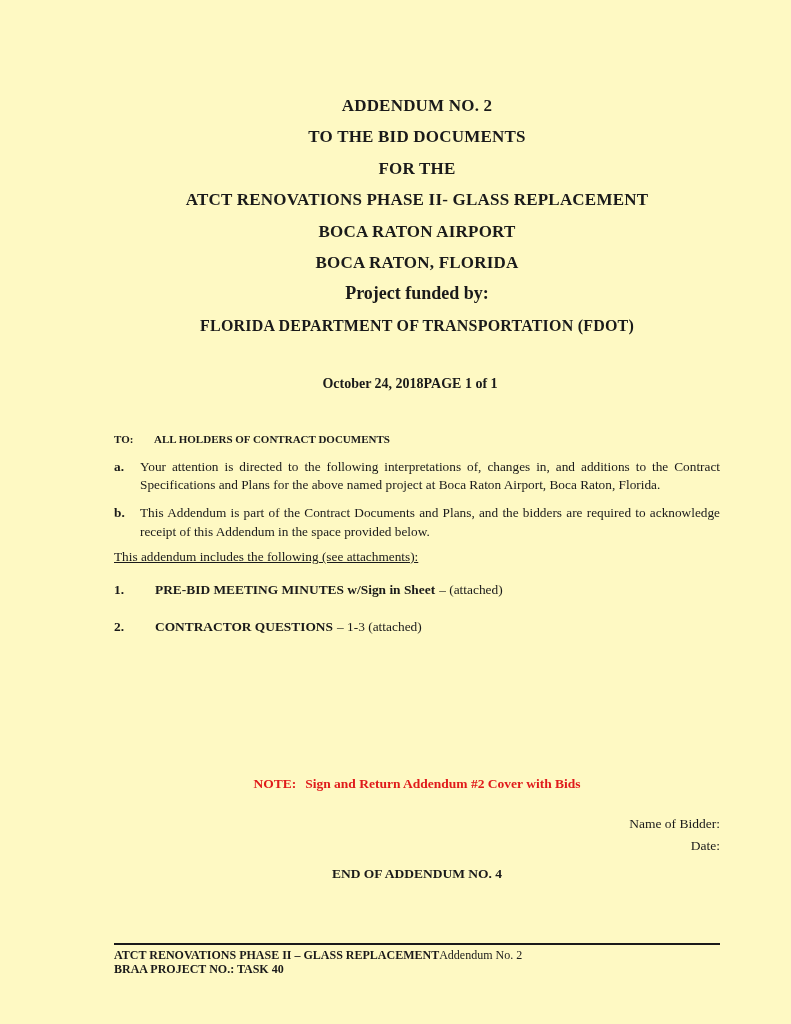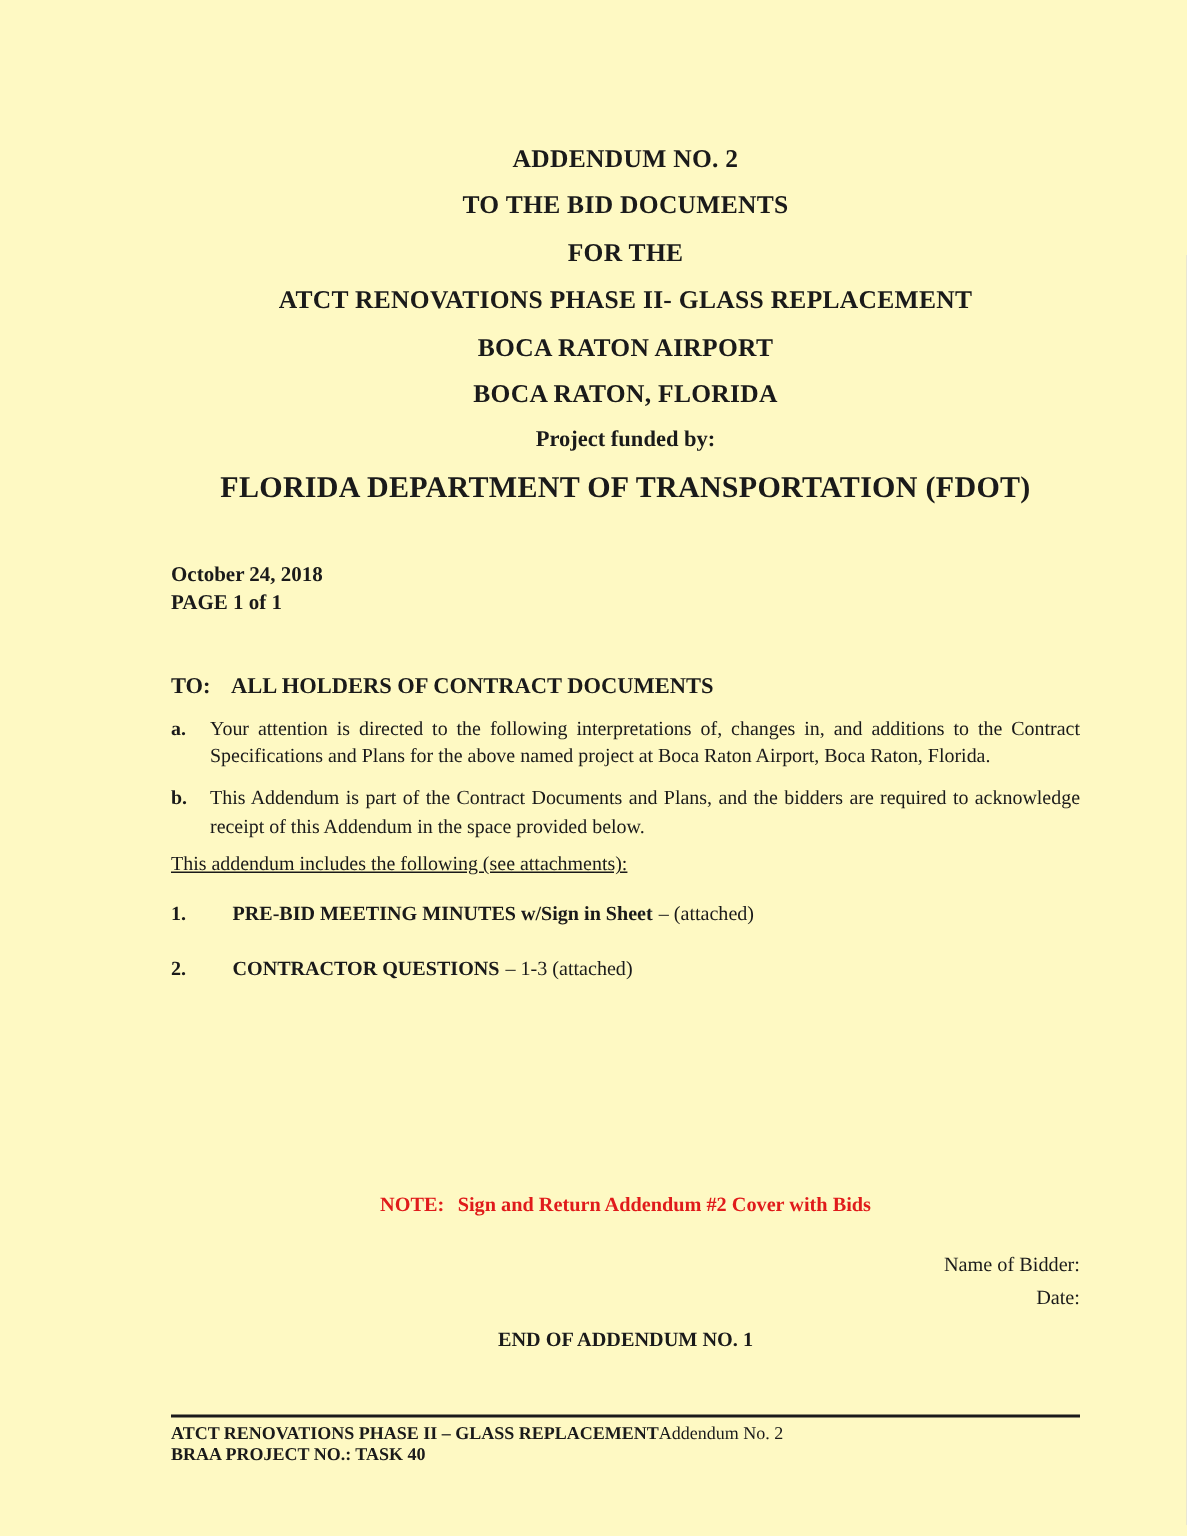--- a/index.html
+++ b/index.html
@@ -17,34 +17,33 @@
     position: absolute;
     left: 114px;
     top: 0;
     width: 606px;
   }
   .bold { font-weight: bold; }
 
   
   .titles { margin-top: 90px; text-align: center; }
   .title-line { font-size: 17px; font-weight: bold; line-height: 31.4px; letter-spacing: 0.2px; }
-  .funded-label { font-size: 15px; font-weight: bold; line-height: 31.4px; }
-  .fdot-line { font-size: 20px; font-weight: bold; line-height: 31.4px; letter-spacing: 0.2px; }
+  .funded-label { font-size: 18px; font-weight: bold; line-height: 31.4px; }
+  .fdot-line { font-size: 16px; font-weight: bold; line-height: 31.4px; letter-spacing: 0.2px; }
 
   
   .date-row {
     display: flex; justify-content: center;
     font-weight: bold; font-size: 14px; line-height: 19px;
     margin-top: 33px;
-    flex-direction: column;
   }
   .date-row .page-ind { margin-right: 14px; }
 
   
-  .to-row { margin-top: 37px; font-size: 15px; line-height: 18.6px; display: flex; align-items: flex-end; }
+  .to-row { margin-top: 37px; font-size: 11px; line-height: 18.6px; display: flex; align-items: flex-end; }
   .to-row .to-label { width: 40px; flex-shrink: 0; font-weight: bold; }
   .to-row .to-value { font-weight: bold; }
 
   
   .para { display: flex; font-size: 13.3px; line-height: 18.6px; margin-top: 9px; }
   .para .marker { width: 26px; flex-shrink: 0; font-weight: bold; }
   .para .ptext { flex: 1; text-align: justify; }
 
   
   .includes { margin-top: 7px; font-size: 13.3px; line-height: 18.6px; }
@@ -141,21 +140,21 @@
     </div>
 
 
     <div class="sig-row sig-name">
       <span>Name of Bidder:</span>
       <span class="fill fill-name"></span>
       <span class="date-label">Date:</span>
       <span class="fill fill-date"></span>
     </div>
 
-    <div class="end-line">END OF ADDENDUM NO. 1</div>
+    <div class="end-line">END OF ADDENDUM NO. 4</div>
   </div>
 
   <div class="footer">
     <div class="footer-rule"></div>
     <div class="footer-row">
       <span class="bold">ATCT RENOVATIONS PHASE II – GLASS REPLACEMENT</span>
       <span>Addendum No. 2</span>
     </div>
     <div class="bold">BRAA PROJECT NO.: TASK 40</div>
   </div>

